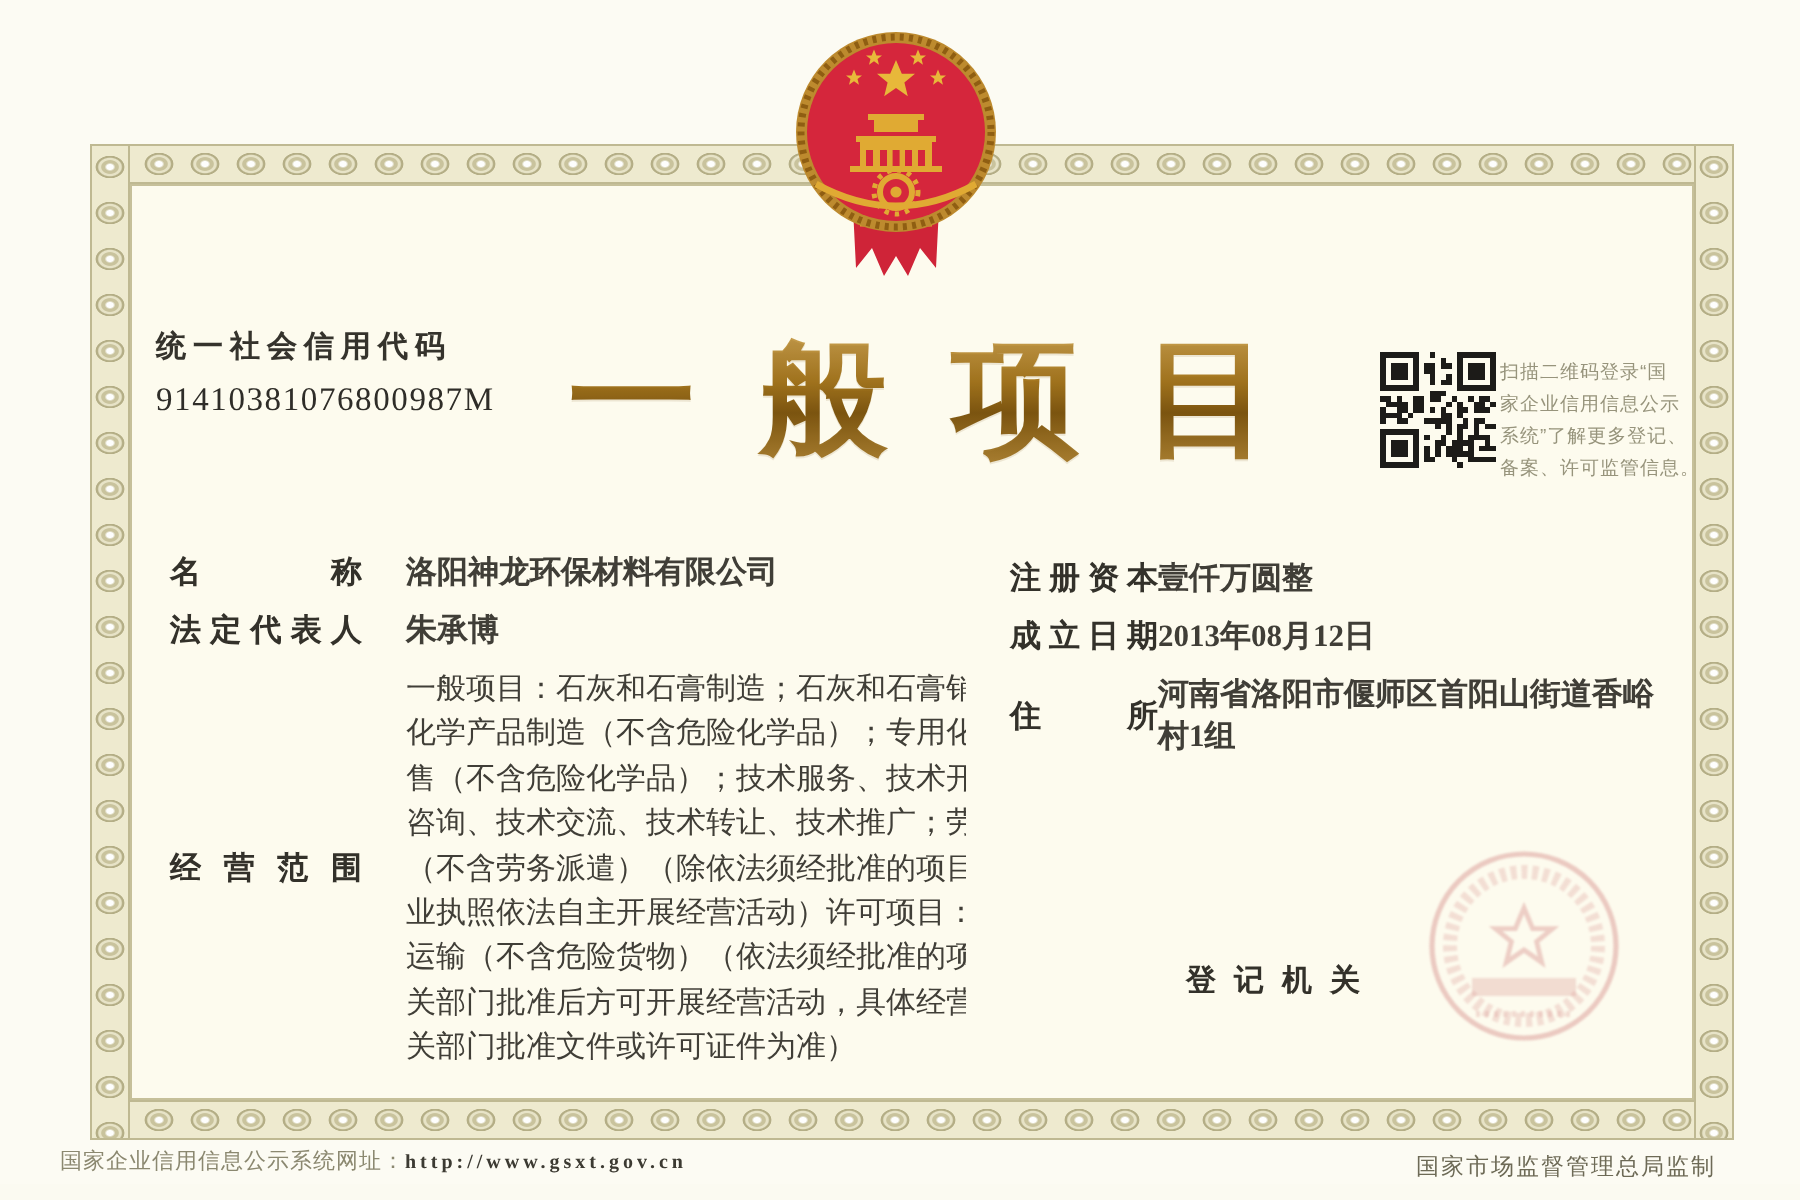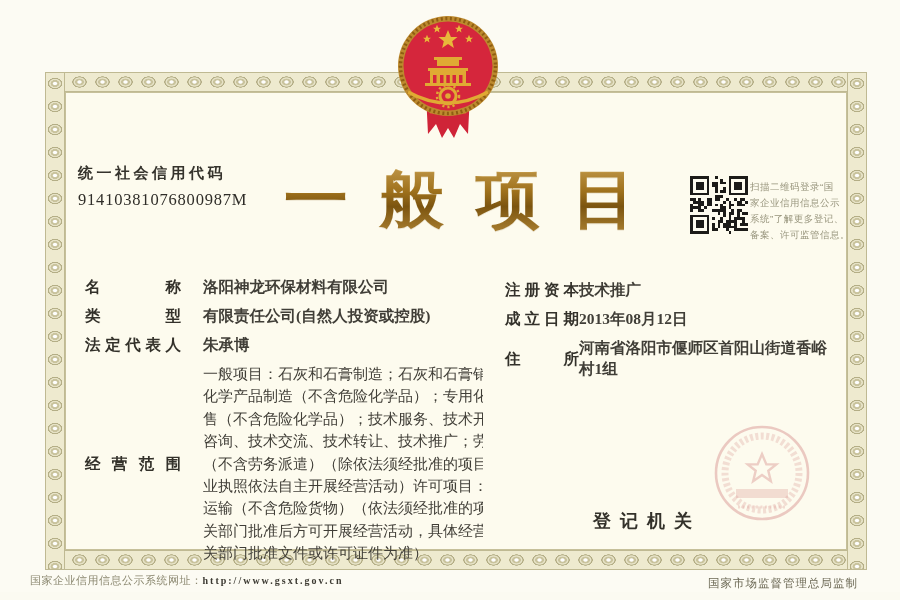--- a/index.html
+++ b/index.html
@@ -41,21 +41,21 @@
   .flabel{flex:0 0 auto;font-weight:700;color:#33312a;font-size:15.5px;text-align:justify;text-align-last:justify;line-height:21px;}
   .col-left .flabel{width:96px;margin-right:22px;}
   .col-right .flabel{width:74px;}
   .fvalue{color:#403e37;font-size:15px;line-height:21px;}
   .fvalue.serif{font-family:Liberation Serif, serif;font-weight:700;font-size:15.5px;}
   .scope-lines{width:308px;overflow:hidden;}
   .scope-lines div{white-space:nowrap;color:#403e37;font-size:15px;line-height:22.4px;}
   .addr{width:258px;}
 
   
-  .reg-auth{position:absolute;left:593px;top:481px;font-weight:700;font-size:18px;color:#33312a;letter-spacing:9px;white-space:nowrap;margin-top:28px;}
+  .reg-auth{position:absolute;left:593px;top:481px;font-weight:700;font-size:15px;color:#33312a;letter-spacing:9px;white-space:nowrap;}
   .seal{position:absolute;left:712px;top:423px;width:100px;height:100px;opacity:.62;filter:blur(.4px);}
   .issue-date{position:absolute;left:656px;top:513px;font-family:"Liberation Serif","DejaVu Serif",serif;font-weight:700;font-size:15.5px;color:#2f2d28;white-space:nowrap;}
   .issue-date .m{margin-left:26px;} .issue-date .d{margin-left:18px;}
 
   
   .site{position:absolute;left:30px;top:573px;font-size:11px;color:#8b8870;letter-spacing:.5px;white-space:nowrap;}
   .site .url{font-family:"Liberation Serif","DejaVu Serif",serif;font-weight:700;color:#3c3a32;font-size:10px;letter-spacing:2px;}
   .producer{position:absolute;right:42px;top:576px;font-size:11.5px;color:#6d6a56;letter-spacing:1px;}
 </style>
 </head>
@@ -347,24 +347,20 @@
     <div>系统”了解更多登记、</div>
     <div>备案、许可监管信息。</div>
   </div>
 
   <div class="col-left">
     <div class="frow">
       <span class="flabel">名称</span>
       <span class="fvalue serif">洛阳神龙环保材料有限公司</span>
     </div>
     <div class="frow">
-      <span class="flabel">类型</span>
-      <span class="fvalue serif">有限责任公司(自然人投资或控股)</span>
-    </div>
-    <div class="frow">
       <span class="flabel">法定代表人</span>
       <span class="fvalue serif">朱承博</span>
     </div>
     <div class="frow">
       <span class="flabel">经营范围</span>
       <div class="scope-lines">
         <div>一般项目：石灰和石膏制造；石灰和石膏销售；专用</div>
         <div>化学产品制造（不含危险化学品）；专用化学产品销</div>
         <div>售（不含危险化学品）；技术服务、技术开发、技术</div>
         <div>咨询、技术交流、技术转让、技术推广；劳务服务</div>
@@ -373,21 +369,21 @@
         <div>运输（不含危险货物）（依法须经批准的项目，经相</div>
         <div>关部门批准后方可开展经营活动，具体经营项目以相</div>
         <div>关部门批准文件或许可证件为准）</div>
       </div>
     </div>
   </div>
 
   <div class="col-right">
     <div class="frow">
       <span class="flabel">注册资本</span>
-      <span class="fvalue serif">技术推广</span>
+      <span class="fvalue serif">壹仟万圆整</span>
     </div>
     <div class="frow">
       <span class="flabel">成立日期</span>
       <span class="fvalue serif">2013年08月12日</span>
     </div>
     <div class="frow">
       <span class="flabel">住所</span>
       <span class="fvalue serif addr">河南省洛阳市偃师区首阳山街道香峪村1组</span>
     </div>
   </div>

